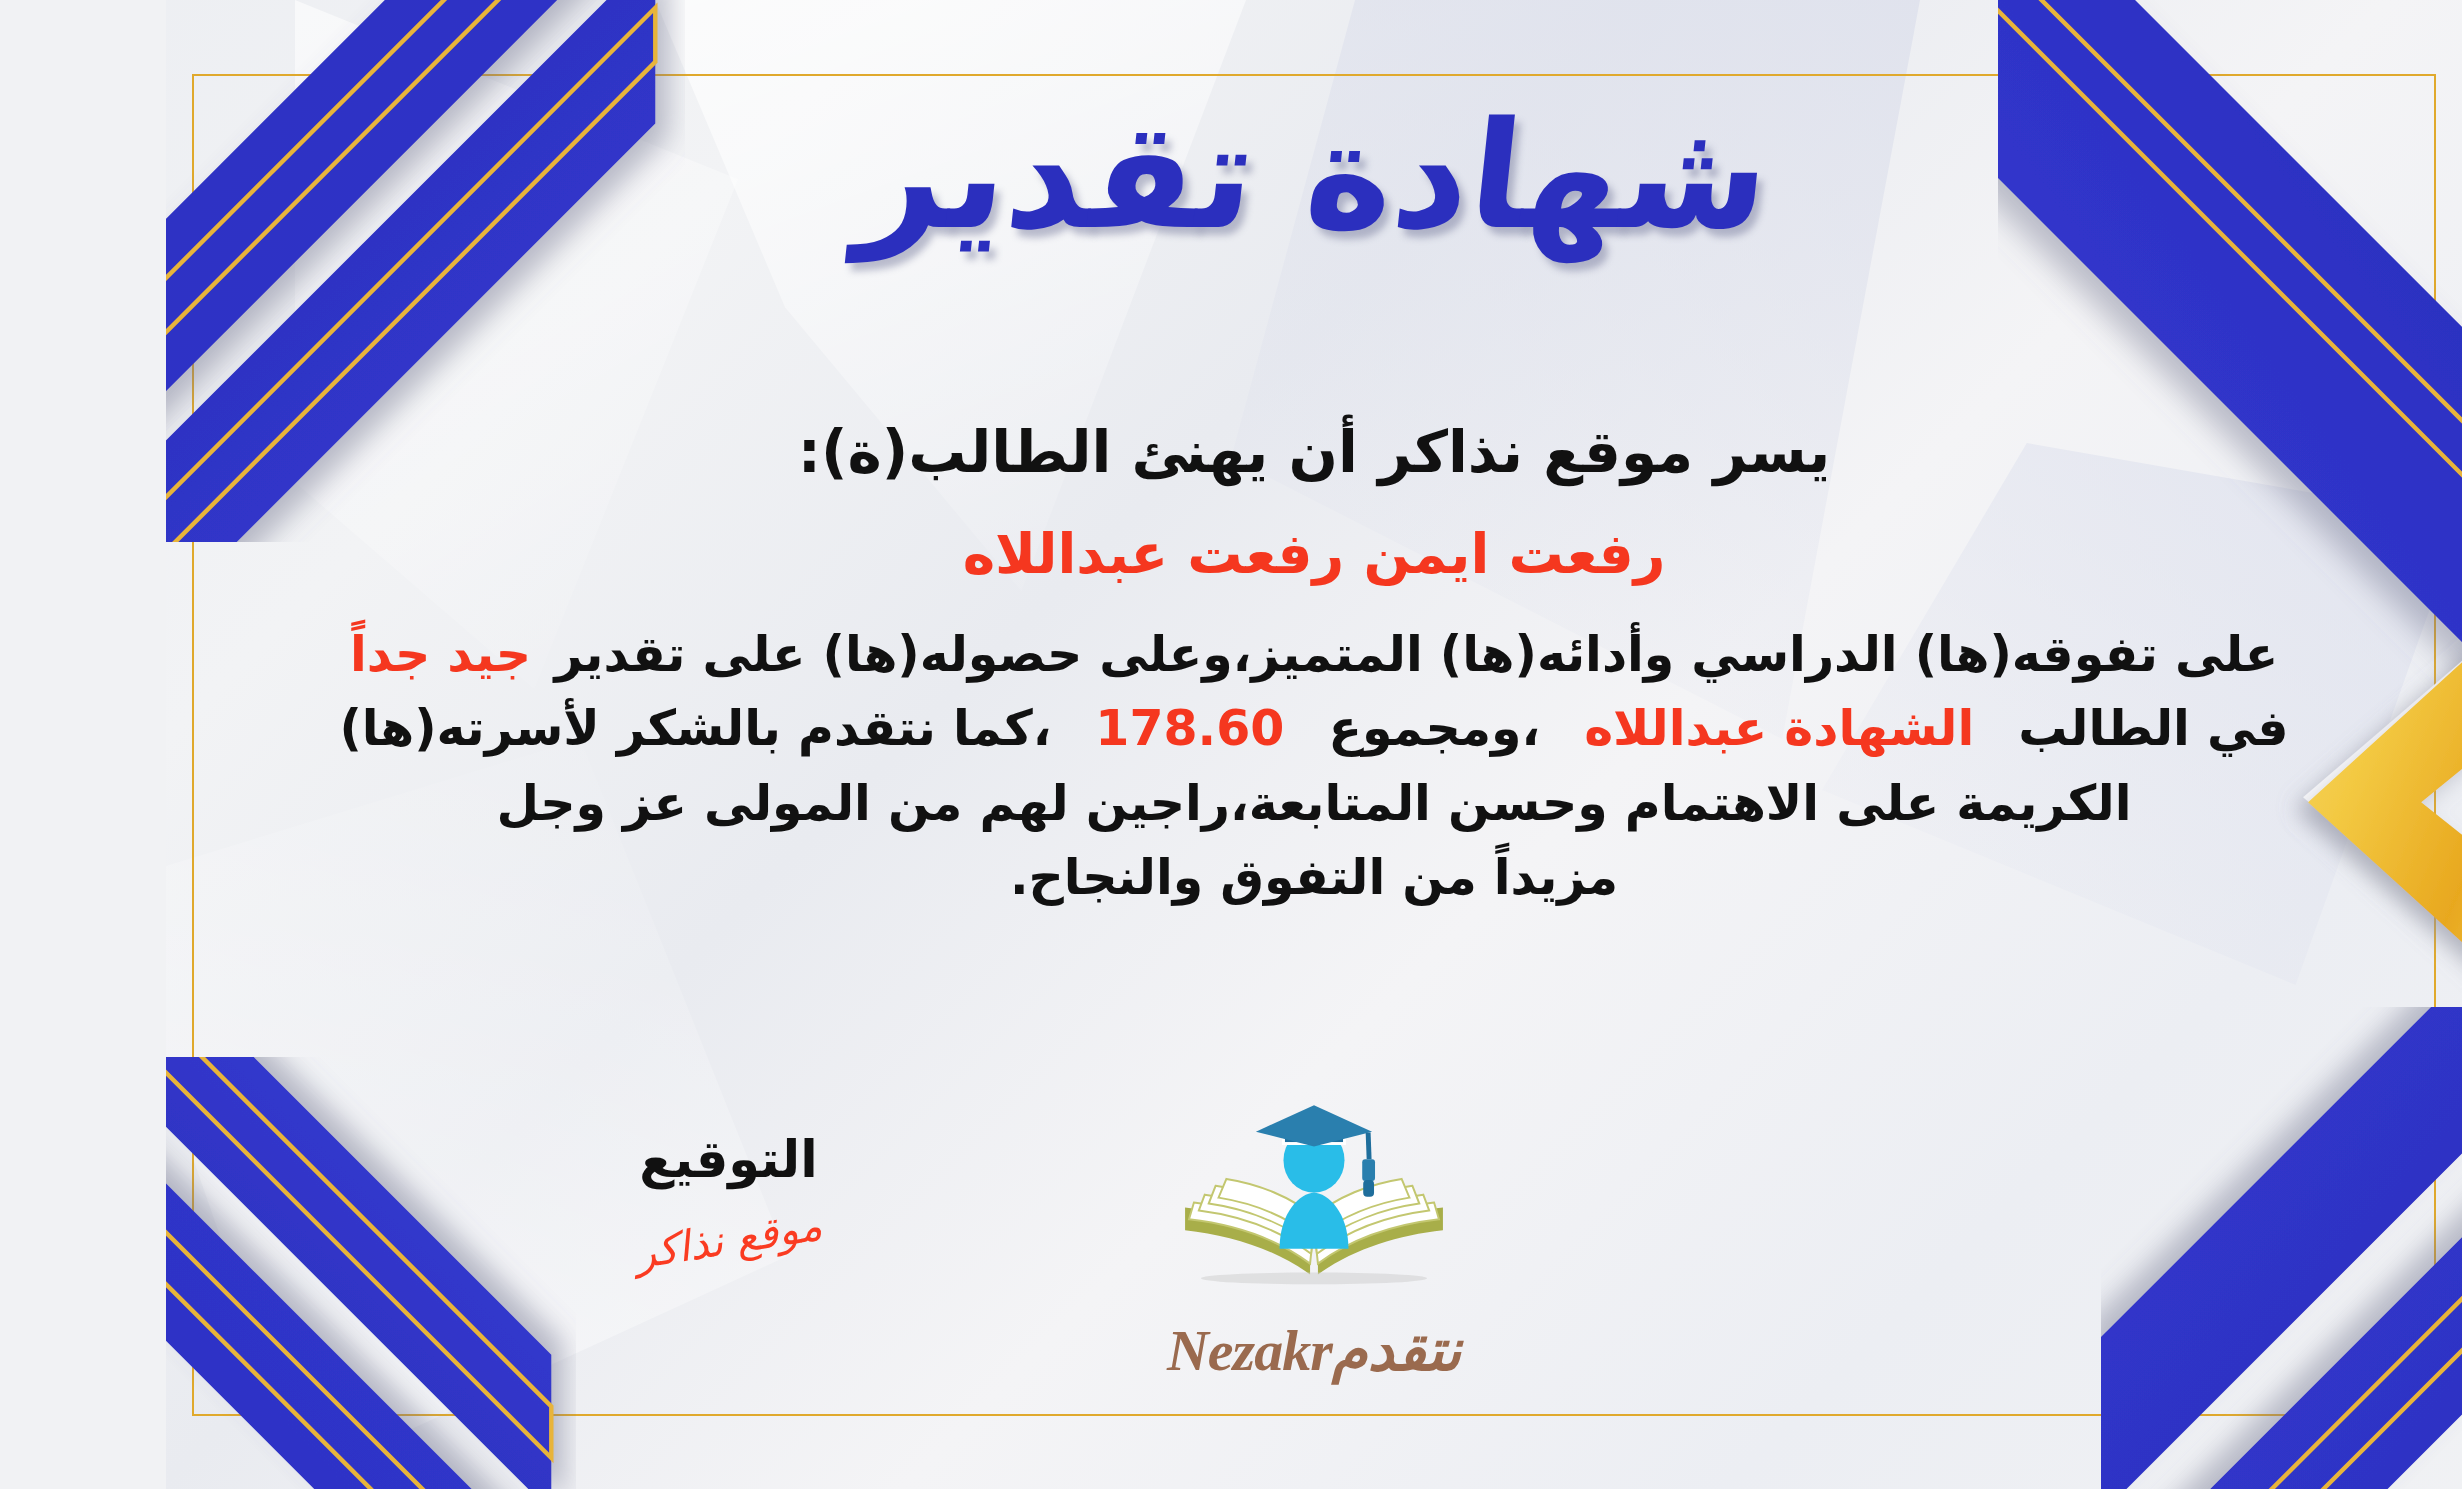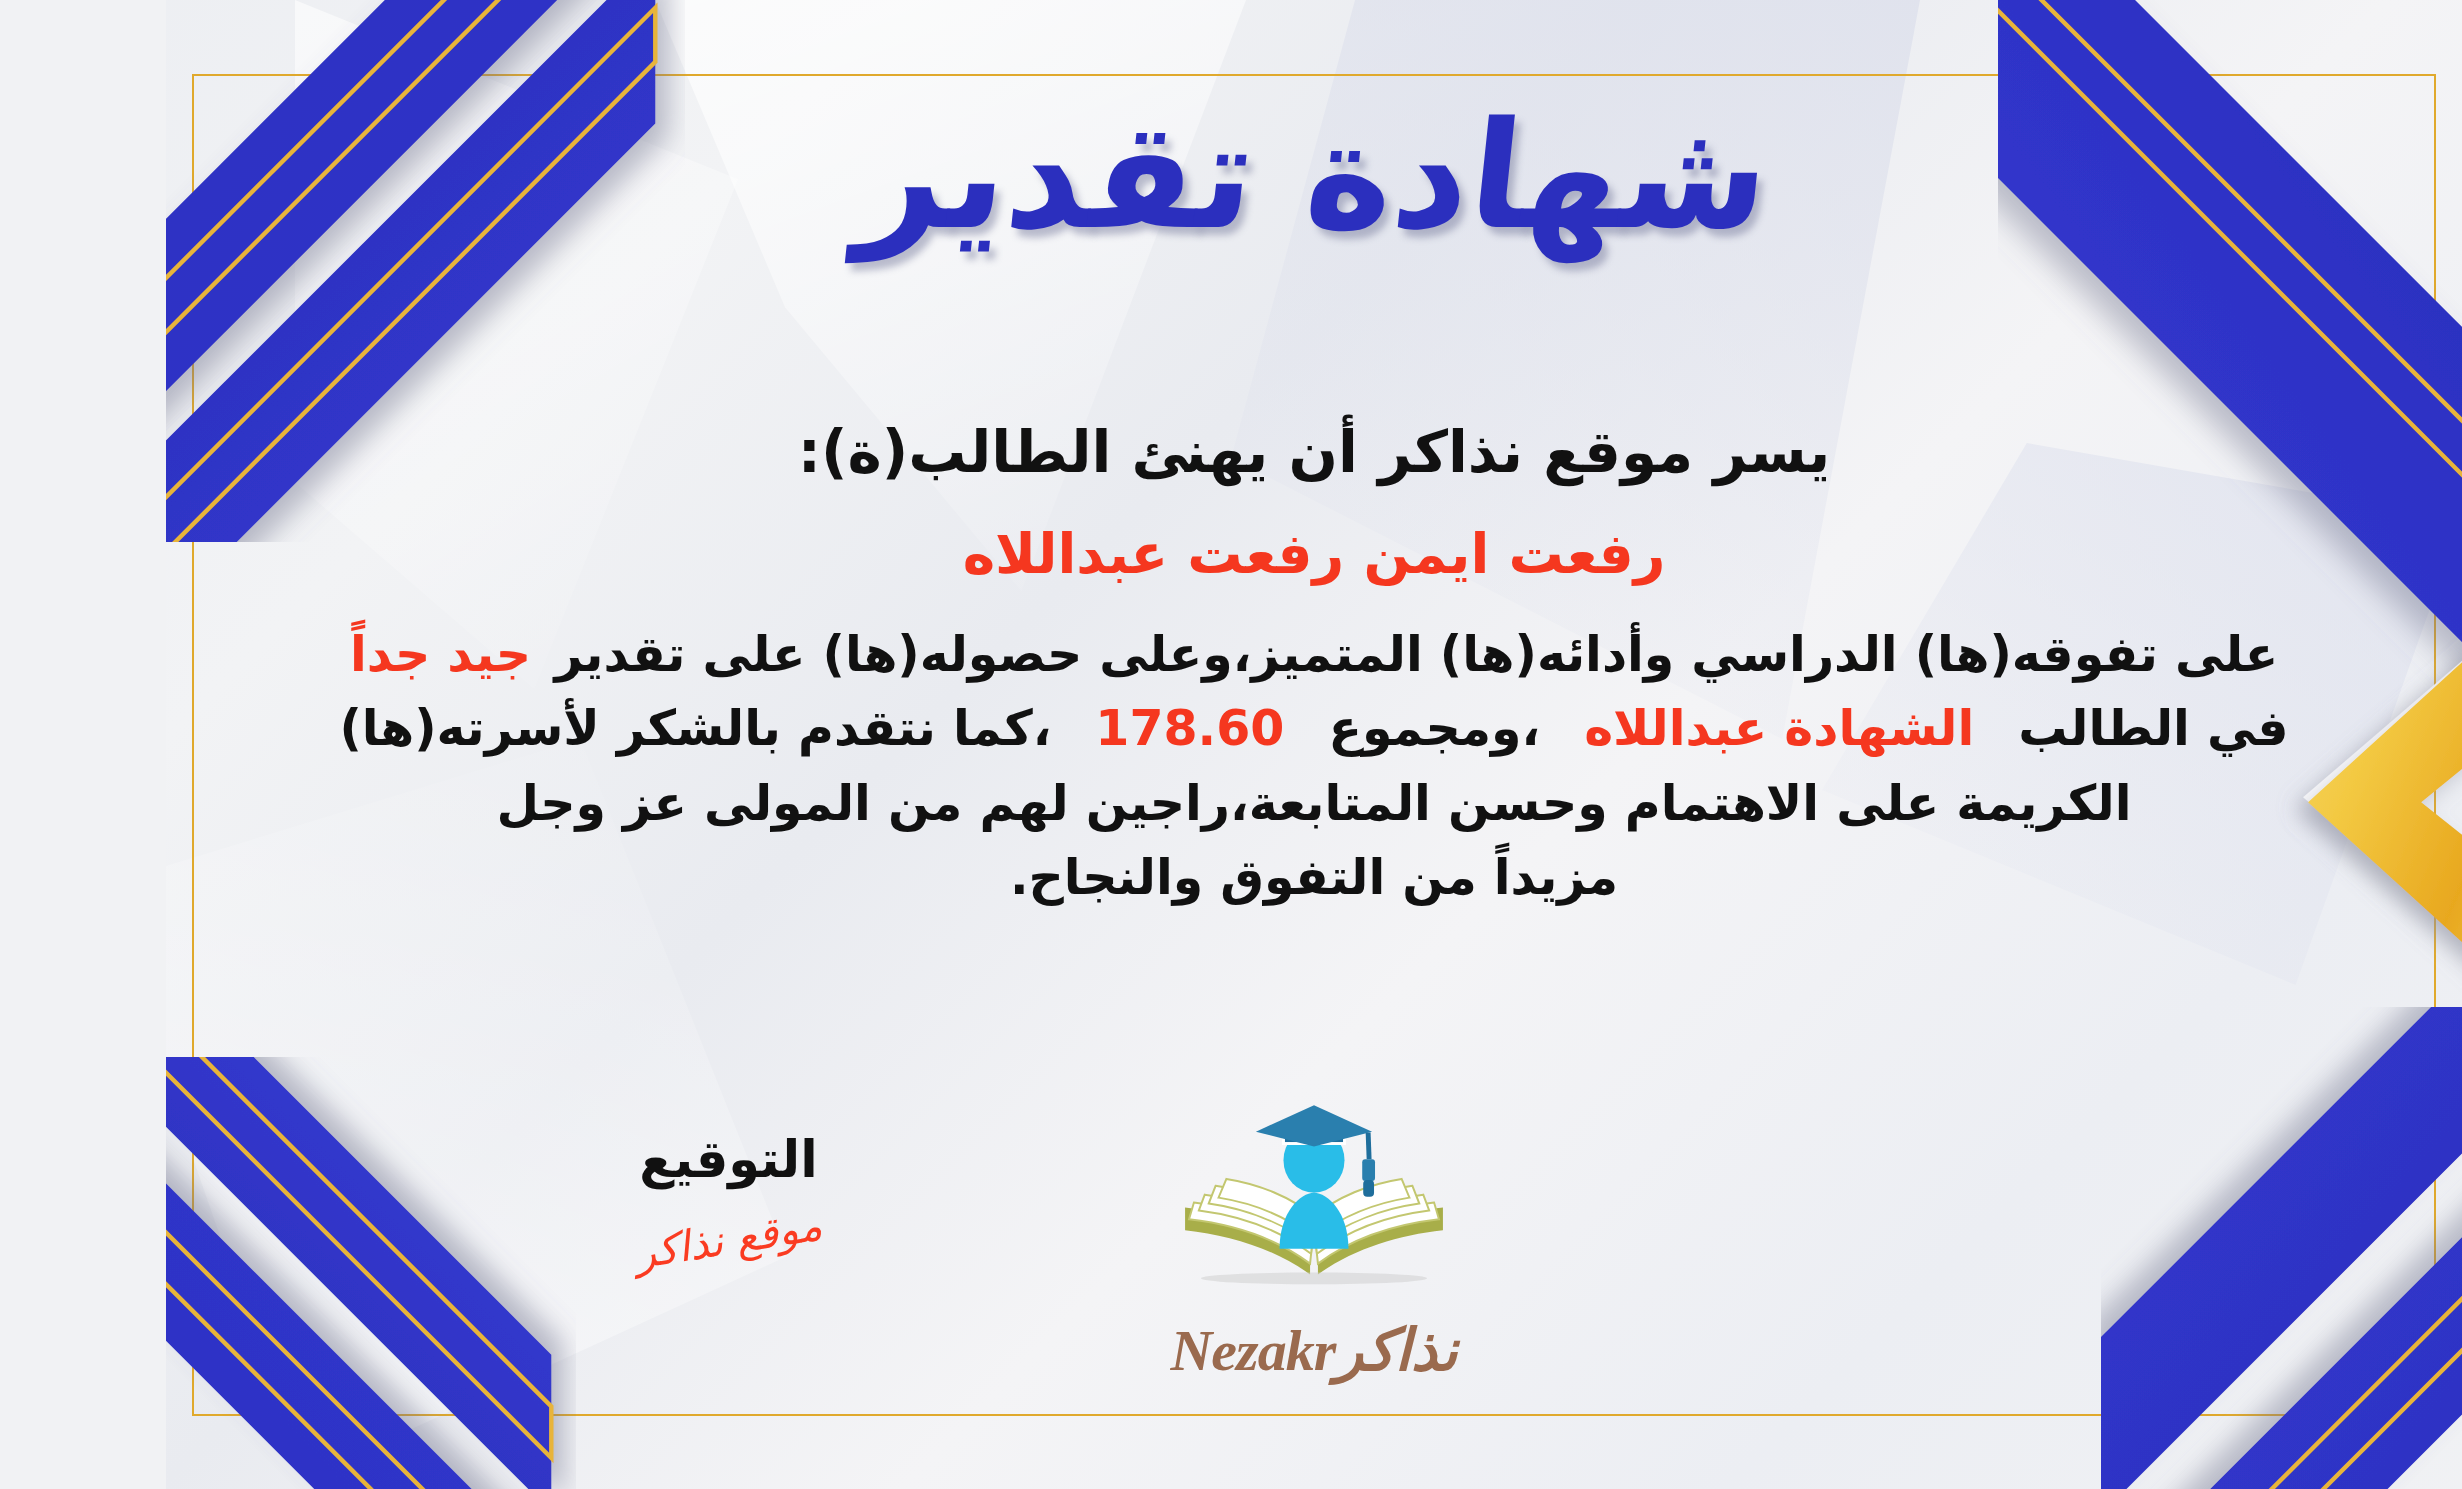--- a/index.html
+++ b/index.html
@@ -325,19 +325,19 @@
 
         <rect x="318" y="52" width="124" height="34" fill="#1f6e9c"></rect>
         <rect x="318" y="52" width="124" height="34" fill="none" stroke="#ffffff" stroke-width="6"></rect>
 
         <path d="M 380 8 L 498 62 L 380 92 L 262 62 Z" fill="#2a7fae"></path>
 
         <path d="M 490 64 L 492 118" stroke="#1f6e9c" stroke-width="10" fill="none"></path>
         <rect x="478" y="118" width="26" height="44" rx="6" fill="#2a7fae"></rect>
         <rect x="480" y="160" width="22" height="34" rx="8" fill="#1f6e9c"></rect>
       </svg>
-      <div class="logo-word"><span>نذاكر</span><span class="lat">Nezakr</span></div>
+      <div class="logo-word"><span>نتقدم</span><span class="lat">Nezakr</span></div>
     </div>
 
   </div>
 
 </div>
 
 
 </body></html>

